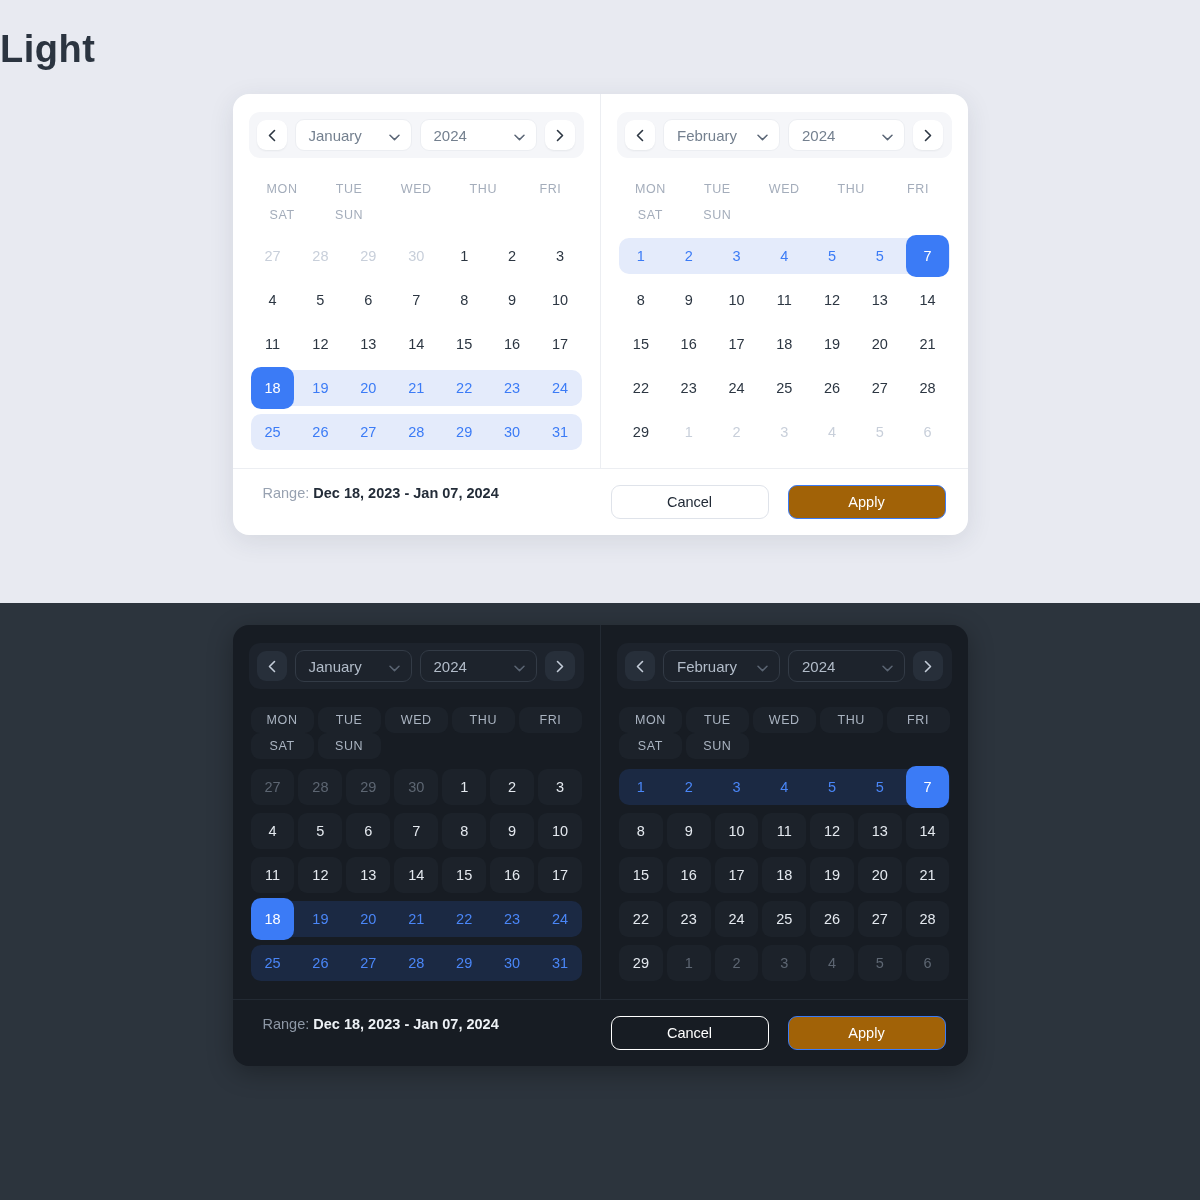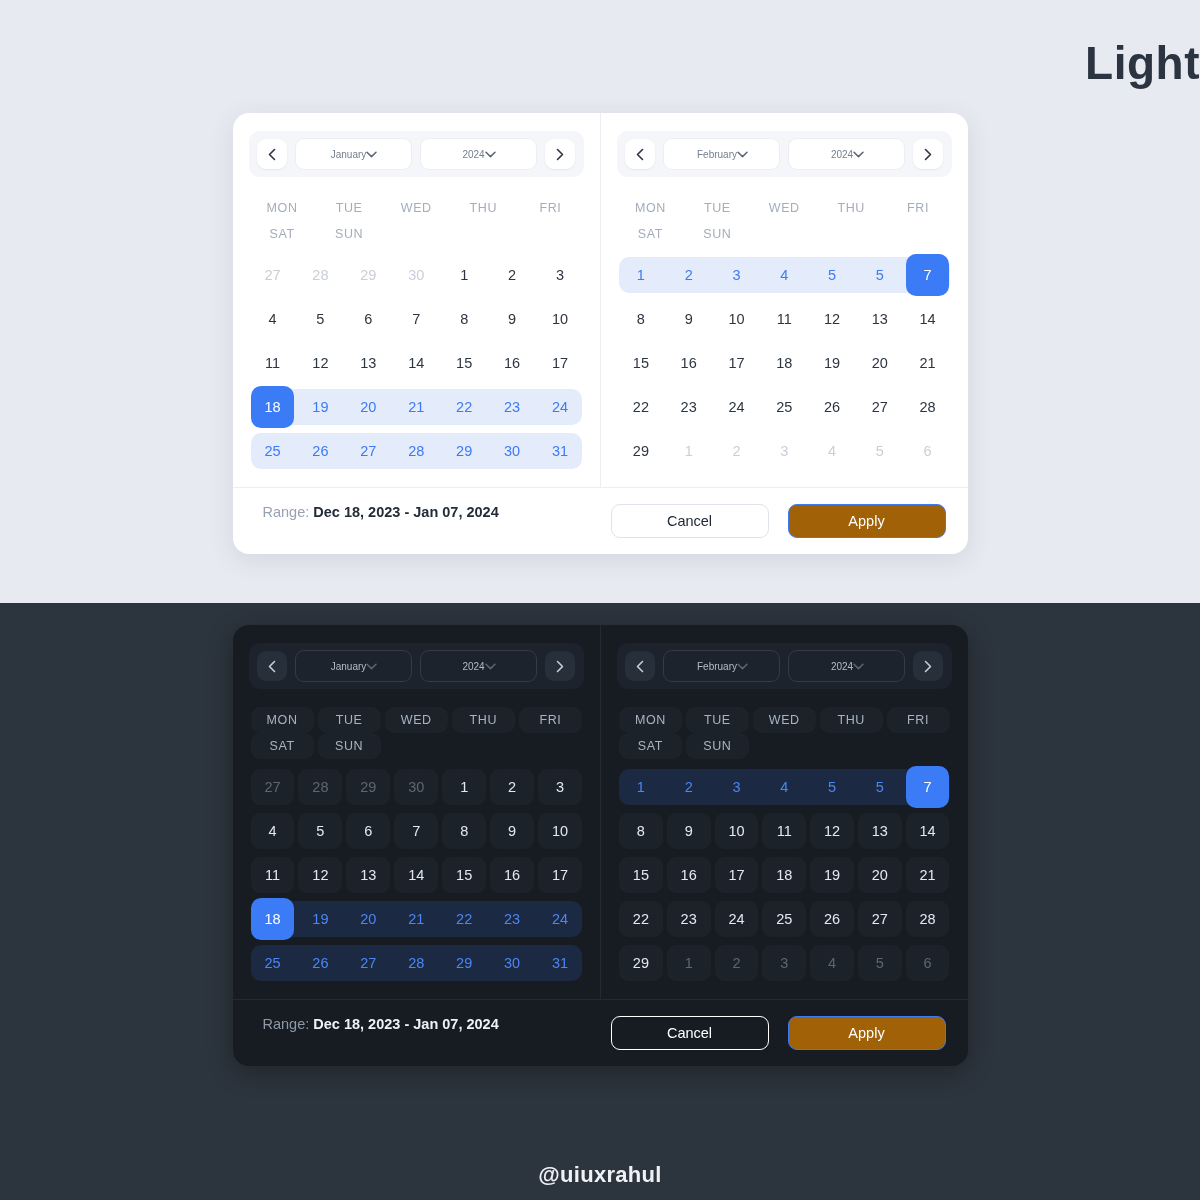--- a/index.html
+++ b/index.html
@@ -31,25 +31,24 @@
     height: 603px;
     background: #e8eaf1;
   }
 
   .section-dark {
     height: 597px;
     background: #2c343d;
   }
 
   .section-title {
-    text-align: right;
-    font-size: 46px;
+    text-align: left;
+    font-size: 38px;
     font-weight: 600;
     letter-spacing: 0.5px;
-    margin-top: 8px;
   }
 
   .section-light .section-title {
     color: #2b3440;
     padding-top: 28px;
   }
 
   .section-dark .section-title {
     color: #e9edf2;
     padding-top: 24px;
@@ -128,23 +127,23 @@
   .card-dark .nav-btn svg path { stroke: #c3ccd8; }
 
   .select {
     flex: 1;
     height: 32px;
     border-radius: 9px;
     background: #ffffff;
     border: 1px solid #eceef2;
     display: flex;
     align-items: center;
-    justify-content: center;
+    justify-content: space-between;
     padding: 0 11px 0 13px;
-    font-size: 10px;
+    font-size: 15px;
     color: #74808f;
   }
 
   .card-dark .select {
     background: #1d232c;
     border: 1px solid #333b46;
     color: #b2bcc9;
   }
 
   .select .chev svg path { stroke: #5b6676; }
@@ -696,16 +695,15 @@
         <div class="range-text">
           <span class="range-label">Range:</span>
           <span class="range-value">Dec 18, 2023 - Jan 07, 2024</span>
         </div>
         <div class="actions">
           <div class="btn btn-cancel">Cancel</div>
           <div class="btn btn-apply">Apply</div>
         </div>
       </div>
     </div>
-    <div class="watermark">@uiuxrahul</div>
   </div>
 
 </div>
 
 </body></html>

